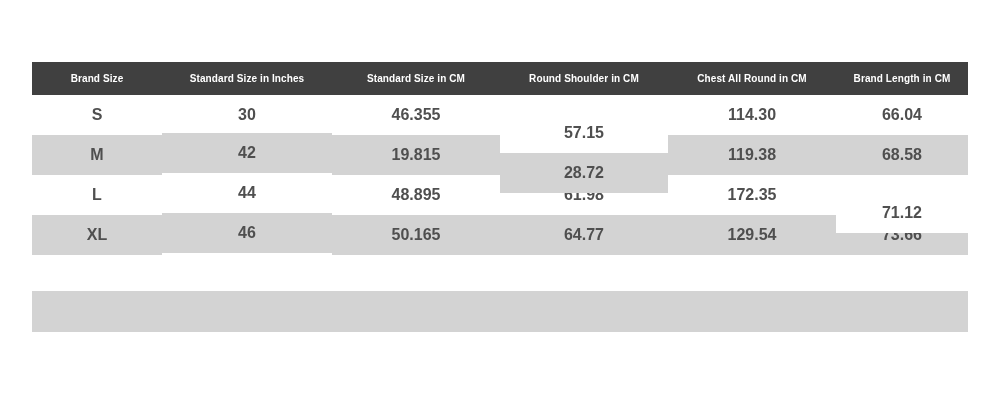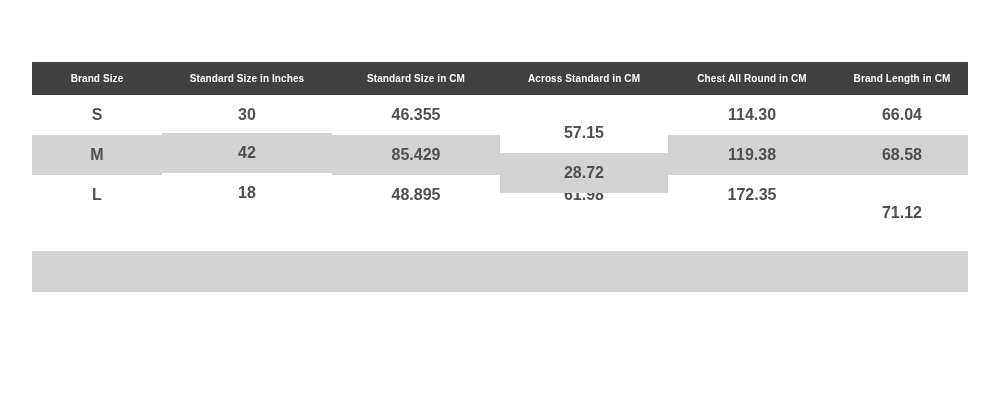--- a/index.html
+++ b/index.html
@@ -80,47 +80,55 @@
         <col class="c2">
         <col class="c3">
         <col class="c4">
         <col class="c5">
     </colgroup>
     <thead>
       <tr>
         <th>Brand Size</th>
         <th>Standard Size in Inches</th>
         <th>Standard Size in CM</th>
-        <th>Across Standard in CM</th>
+        <th>Round Shoulder in CM</th>
         <th>Chest All Round in CM</th>
         <th>Brand Length in CM</th>
       </tr>
     </thead>
     <tbody>
       <tr class="odd-row">
         <td>S</td>
         <td>30</td>
         <td>46.355</td>
         <td class="nudge-down">57.15</td>
         <td>114.30</td>
         <td>66.04</td>
       </tr>
       <tr class="even-row">
         <td>M</td>
         <td class="nudge-up">42</td>
-        <td>85.429</td>
+        <td>19.815</td>
         <td class="nudge-down">28.72</td>
         <td>119.38</td>
         <td>68.58</td>
       </tr>
       <tr class="odd-row">
           <td>L</td>
-          <td class="nudge-up">18</td>
+          <td class="nudge-up">44</td>
           <td>48.895</td>
           <td>61.98</td>
           <td>172.35</td>
           <td class="nudge-down">71.12</td>
         </tr>
+      <tr class="even-row">
+        <td>XL</td>
+        <td class="nudge-up">46</td>
+        <td>50.165</td>
+        <td>64.77</td>
+        <td>129.54</td>
+        <td>73.66</td>
+      </tr>
     </tbody>
   </table>
 
   <div class="spacer-bar"></div>
 </div>
 
 </body></html>

